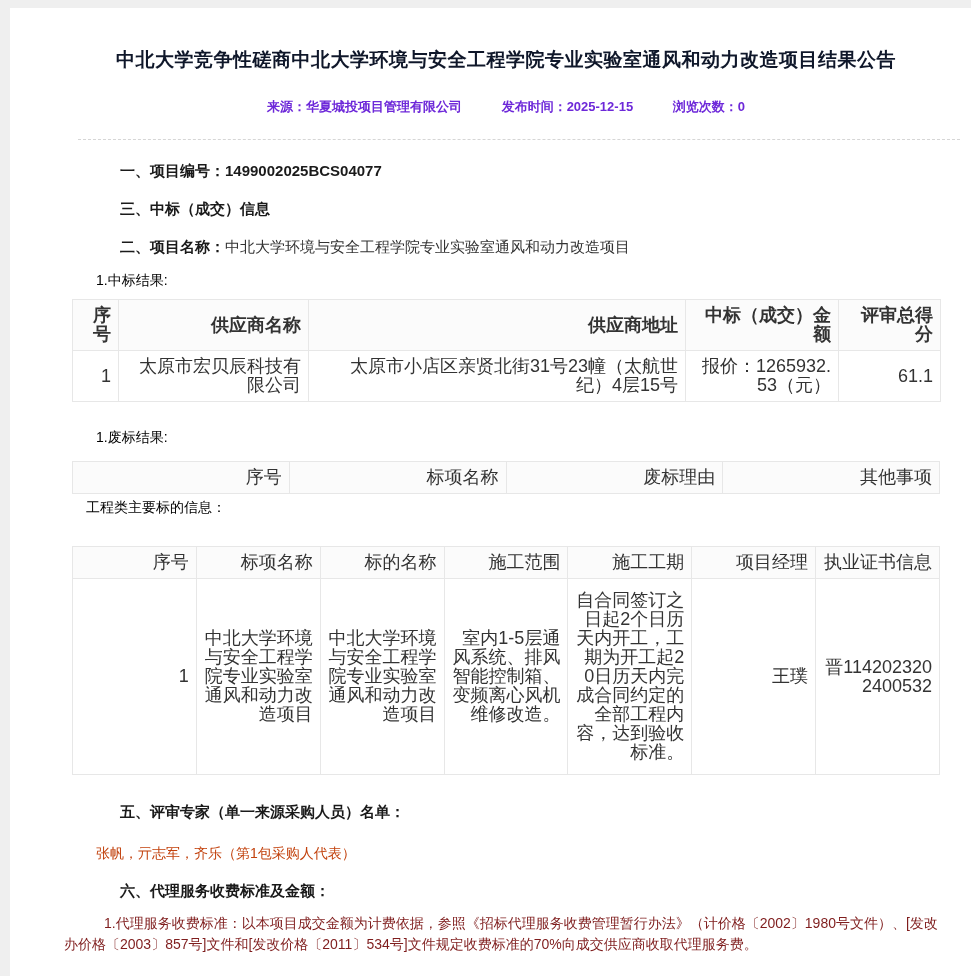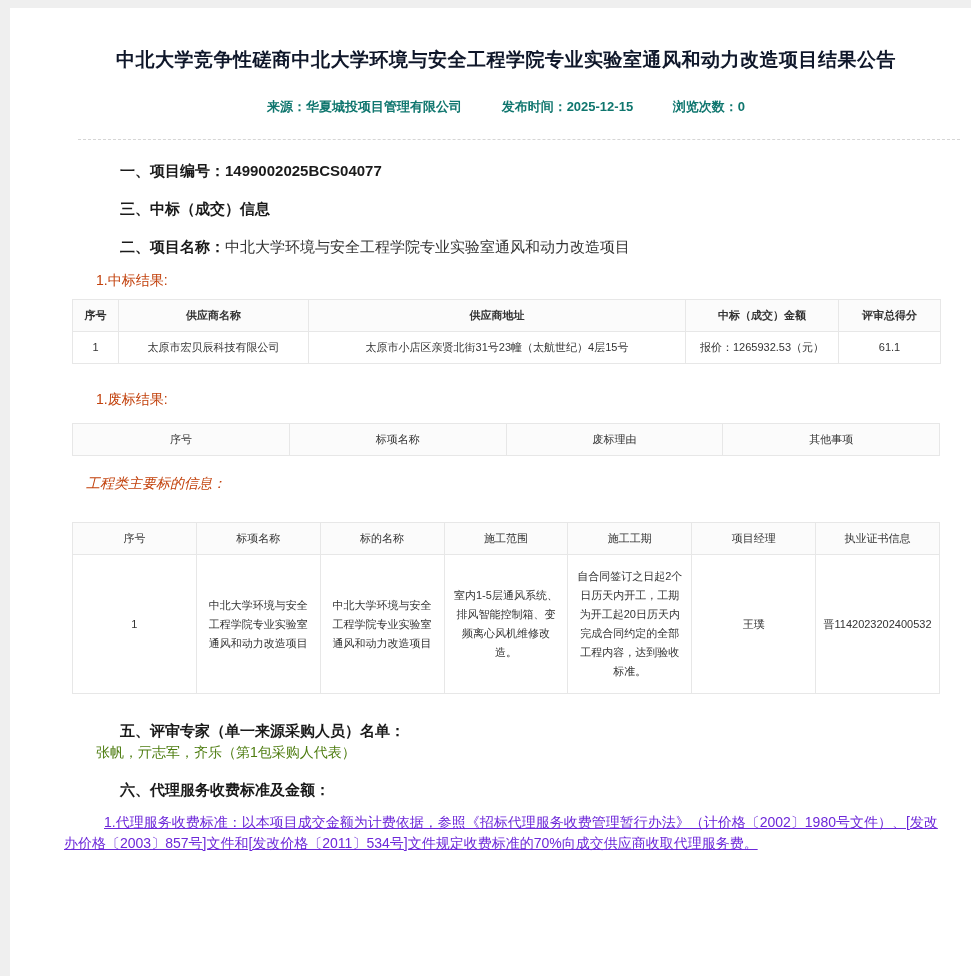--- a/index.html
+++ b/index.html
@@ -14,68 +14,67 @@
     background: #ffffff;
   }
   .content { padding: 38px 31px 0 62px; }
 
   .page-title {
     text-align: center; font-size: 19px; font-weight: 700; color: #0f172a;
     line-height: 27px; letter-spacing: 0.5px;
   }
   .meta-row {
     margin-top: 25px; text-align: center; font-size: 13px; font-weight: 600;
-    color: #0f766e;
+    color: #6d28d9;
   }
   .meta-row .meta-item { margin: 0 18px; }
   .meta-row .meta-val { font-weight: 600; }
   .separator {
     margin: 23px -20px 0 6px;
     border-top: 1px dashed #d6d6d6; height: 0;
   }
 
   .sec-heading {
     font-size: 15px; font-weight: 700; color: #1a1a1a; line-height: 20px;
     margin-top: 18px;
     margin-left: 48px;
   }
   .sec-heading .sec-value { font-weight: 700; }
   .sec-heading .sec-value-normal { font-weight: 400; color: #333; }
 
-  .sub-label { font-size: 14px; color: #c2410c; margin: 14px 0 0 24px; line-height: 18px; }
-  .body-line { font-size: 14px; color: #4d7c0f; margin: 2px 0 0 24px; line-height: 19px; }
+  .sub-label { font-size: 14px; color: #000000; margin: 14px 0 0 24px; line-height: 18px; }
+  .body-line { font-size: 14px; color: #c2410c; margin: 22px 0 0 24px; line-height: 19px; }
 
   table {
     border-collapse: collapse; width: 868px; table-layout: fixed;
     margin-top: 10px;
   }
   th, td {
-    border: 1px solid #e7e7e7; text-align: center; vertical-align: middle;
-    font-size: 11px; color: #333; padding: 6px 7px; line-height: 19px;
+    border: 1px solid #e7e7e7; text-align: right; vertical-align: middle;
+    font-size: 18px; color: #333; padding: 6px 7px; line-height: 19px;
     word-break: break-all;
   }
   th { background: #fbfbfb; height: 31px; font-weight: 400; }
   td { background: #ffffff; }
   .t-award th { font-weight: 700; }
   .t-award td { height: 31px; }
   .t-subject { margin-top: 30px; }
   .t-subject td { padding: 12px 7px; }
 
   .mt-s1 { margin-top: 21px; }
   .mt-rejected { margin-top: 26px; }
   .mt-table2 { margin-top: 15px; }
   .mt-s4 { margin-top: 17px; }
-  .mt-projline { margin: 18px 0 0 14px; font-style: italic; }
+  .mt-projline { margin: 4px 0 0 14px; }
   .mt-s5 { margin-top: 27px; }
 
   .fee-paragraph {
-    font-size: 14px; color: #6d28d9; line-height: 21px;
+    font-size: 14px; color: #7f1d1d; line-height: 21px;
     margin: 12px 0 0 -8px; width: 878px;
     text-indent: 40px;
-    text-decoration: underline;
   }
   .fee-amount { margin-top: 7px; }
 </style>
 </head>
 <body>
 
 <div class="panel">
   <div class="content">
 
     <div class="page-title">中北大学竞争性磋商中北大学环境与安全工程学院专业实验室通风和动力改造项目结果公告</div>

